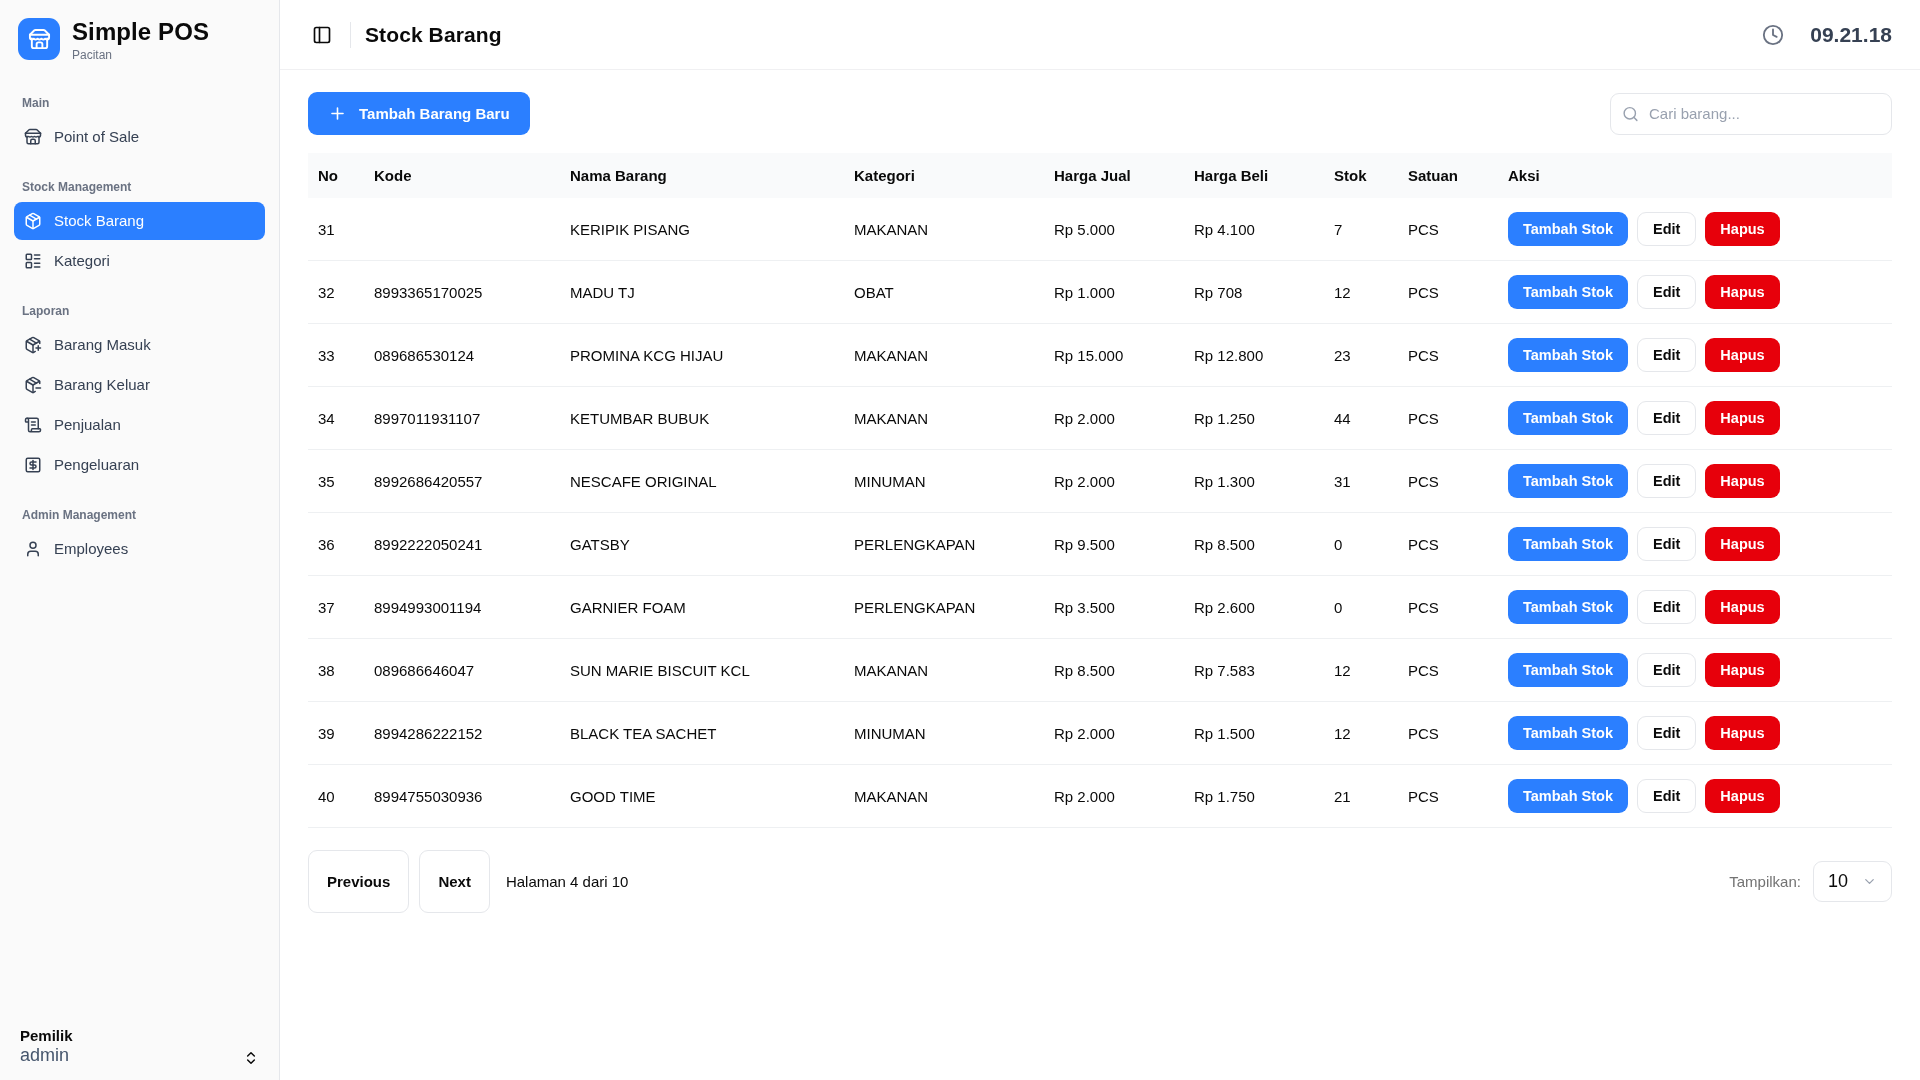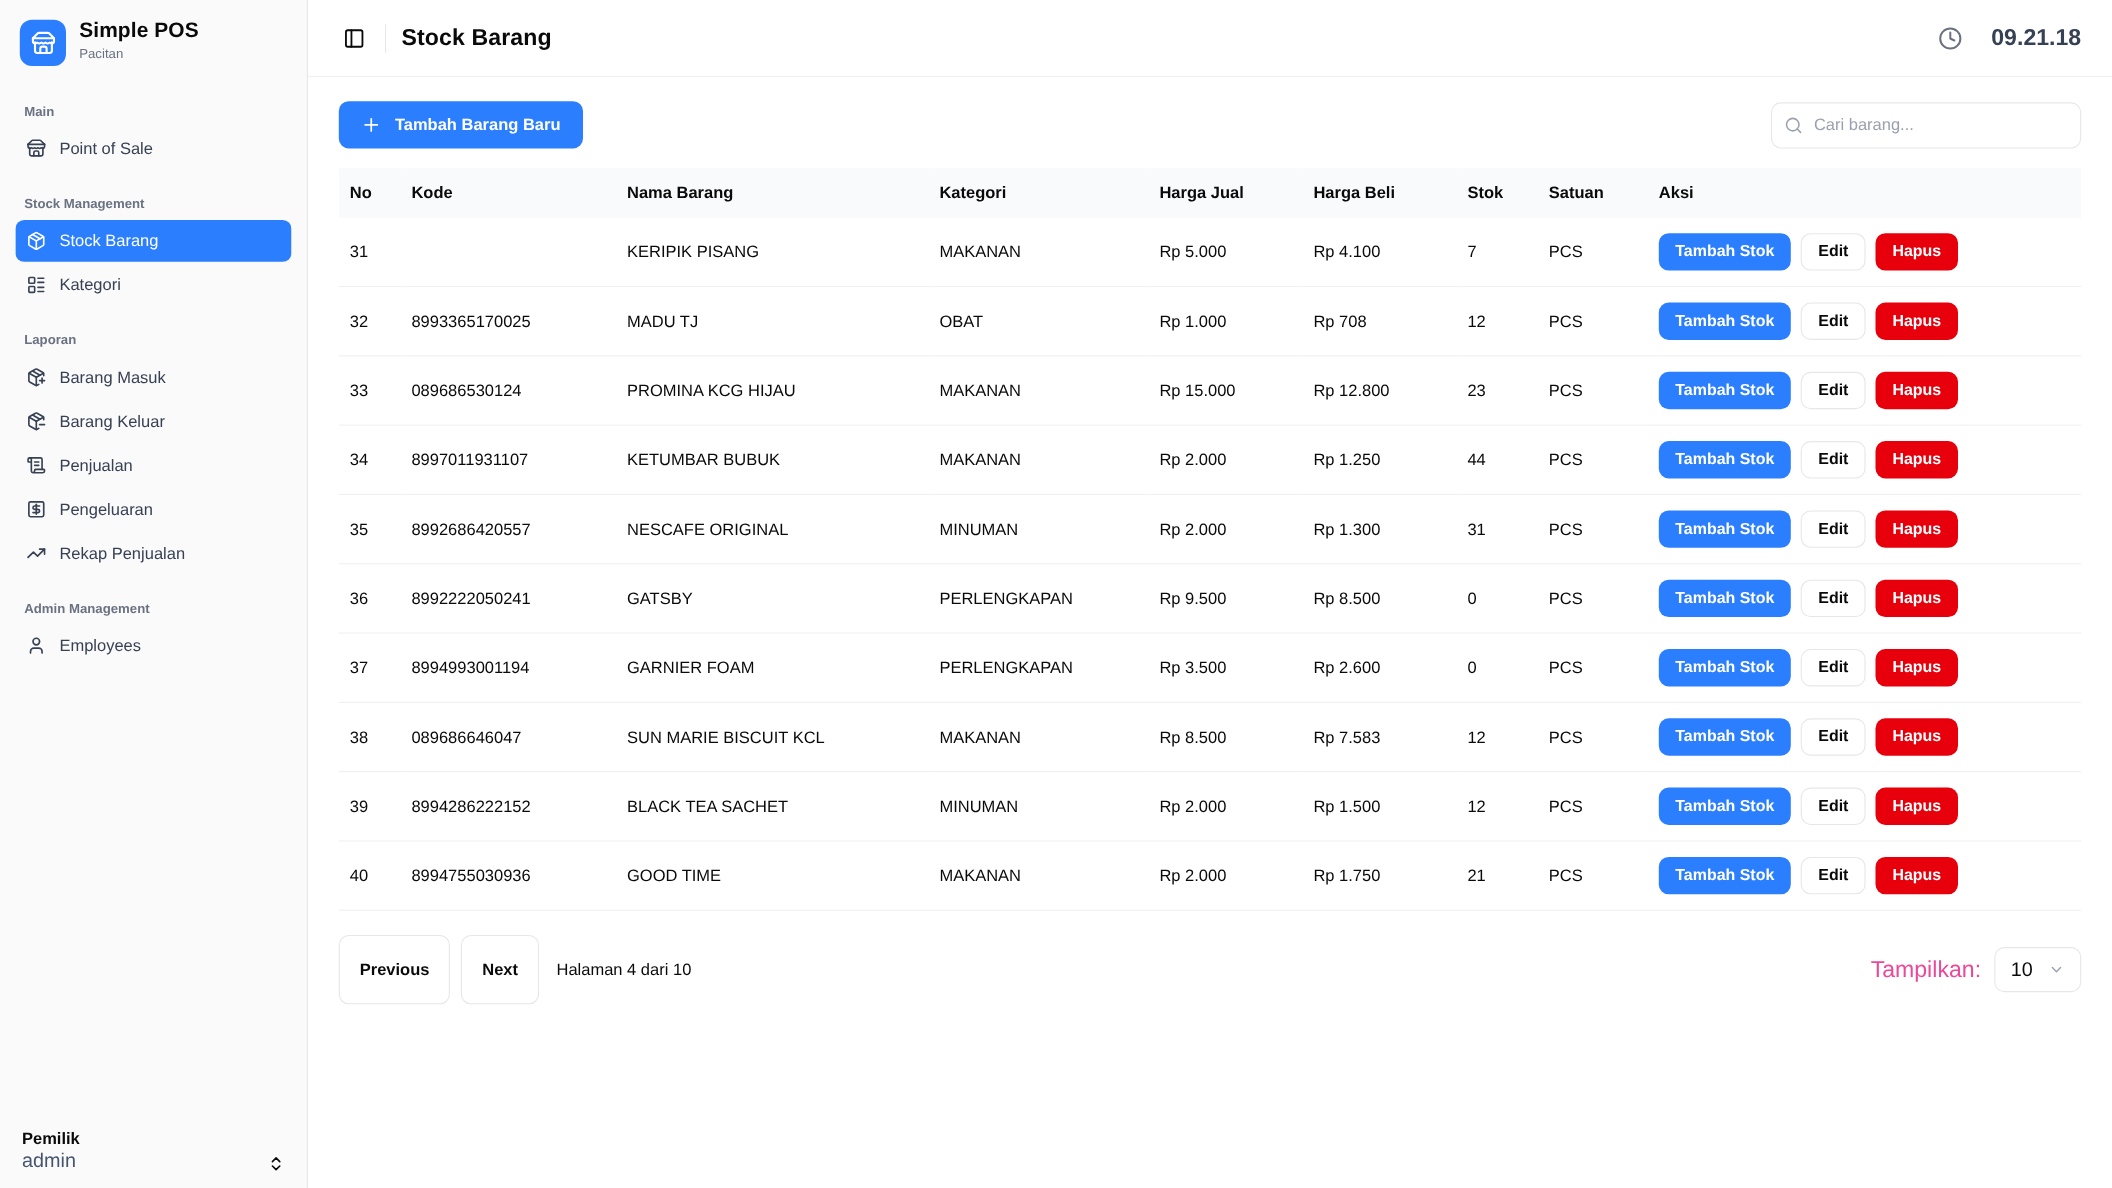--- a/index.html
+++ b/index.html
@@ -24,21 +24,21 @@
     flex-direction: column;
     padding: 14px 14px 10px 14px;
   }
   .logo-row { display: flex; align-items: flex-start; gap: 12px; padding: 4px 4px 10px 4px; }
   .logo-badge {
     width: 42px; height: 42px; border-radius: 11px;
     background: var(--accent, #2b7fff);
     color: #fff; display: flex; align-items: center; justify-content: center;
     flex: 0 0 auto;
   }
-  .logo-text .app-name { font-size: 19px; font-weight: 700; line-height: 1.15; letter-spacing: .1px; }
+  .logo-text .app-name { font-size: 24px; font-weight: 700; line-height: 1.15; letter-spacing: .1px; }
   .logo-text .app-sub { font-size: 12px; color: #6a7282; margin-top: 2px; }
 
   .nav { flex: 1 1 auto; overflow: hidden; }
   .nav-section { margin-top: 18px; }
   .nav-section-label {
     font-size: 12px; font-weight: 600; color: #6a7282;
     padding: 6px 8px; margin-bottom: 2px;
   }
   .nav-item {
     display: flex; align-items: center; gap: 12px;
@@ -147,21 +147,21 @@
     margin-top: 22px;
   }
   .pag-left { display: flex; align-items: center; gap: 10px; }
   .pag-btn {
     background: #fff; border: 1px solid #e5e7eb; border-radius: 9px;
     padding: 22px 18px; font-family: inherit; font-size: 15px; font-weight: 600;
     color: #0a0a0a; cursor: pointer;
   }
   .pag-info { font-size: 15px; color: #0a0a0a; margin-left: 6px; }
   .pag-right { display: flex; align-items: center; gap: 12px; }
-  .pag-show-label { font-size: 21px; color: #ec4899; }
+  .pag-show-label { font-size: 15px; color: #737373; }
   .page-size {
     position: relative; display: flex; align-items: center;
     border: 1px solid #e5e7eb; border-radius: 9px;
     padding: 9px 14px; min-width: 72px; justify-content: space-between;
     background: #fff; cursor: pointer; gap: 14px;
   }
   .page-size .ps-value { font-size: 18px; }
   .page-size .chev { color: #99a1af; }
 </style>
 </head>
@@ -267,29 +267,20 @@
         </div>
         <div class="nav-item">
           <span class="nv-icon">
             <svg width="18" height="18" viewBox="0 0 24 24" fill="none" stroke="currentColor" stroke-width="2" stroke-linecap="round" stroke-linejoin="round">
               <rect width="18" height="18" x="3" y="3" rx="2"></rect>
               <path d="M16 8h-6a2 2 0 1 0 0 4h4a2 2 0 1 1 0 4H8"></path>
               <path d="M12 18V6"></path>
             </svg>
           </span>
           <span>Pengeluaran</span>
-        </div>
-        <div class="nav-item">
-          <span class="nv-icon">
-            <svg width="18" height="18" viewBox="0 0 24 24" fill="none" stroke="currentColor" stroke-width="2" stroke-linecap="round" stroke-linejoin="round">
-              <polyline points="22 7 13.5 15.5 8.5 10.5 2 17"></polyline>
-              <polyline points="16 7 22 7 22 13"></polyline>
-            </svg>
-          </span>
-          <span>Rekap Penjualan</span>
         </div>
       </div>
       <div class="nav-section">
         <div class="nav-section-label">Admin Management</div>
         <div class="nav-item">
           <span class="nv-icon">
             <svg width="18" height="18" viewBox="0 0 24 24" fill="none" stroke="currentColor" stroke-width="2" stroke-linecap="round" stroke-linejoin="round">
               <path d="M19 21v-2a4 4 0 0 0-4-4H9a4 4 0 0 0-4 4v2"></path>
               <circle cx="12" cy="7" r="4"></circle>
             </svg>

